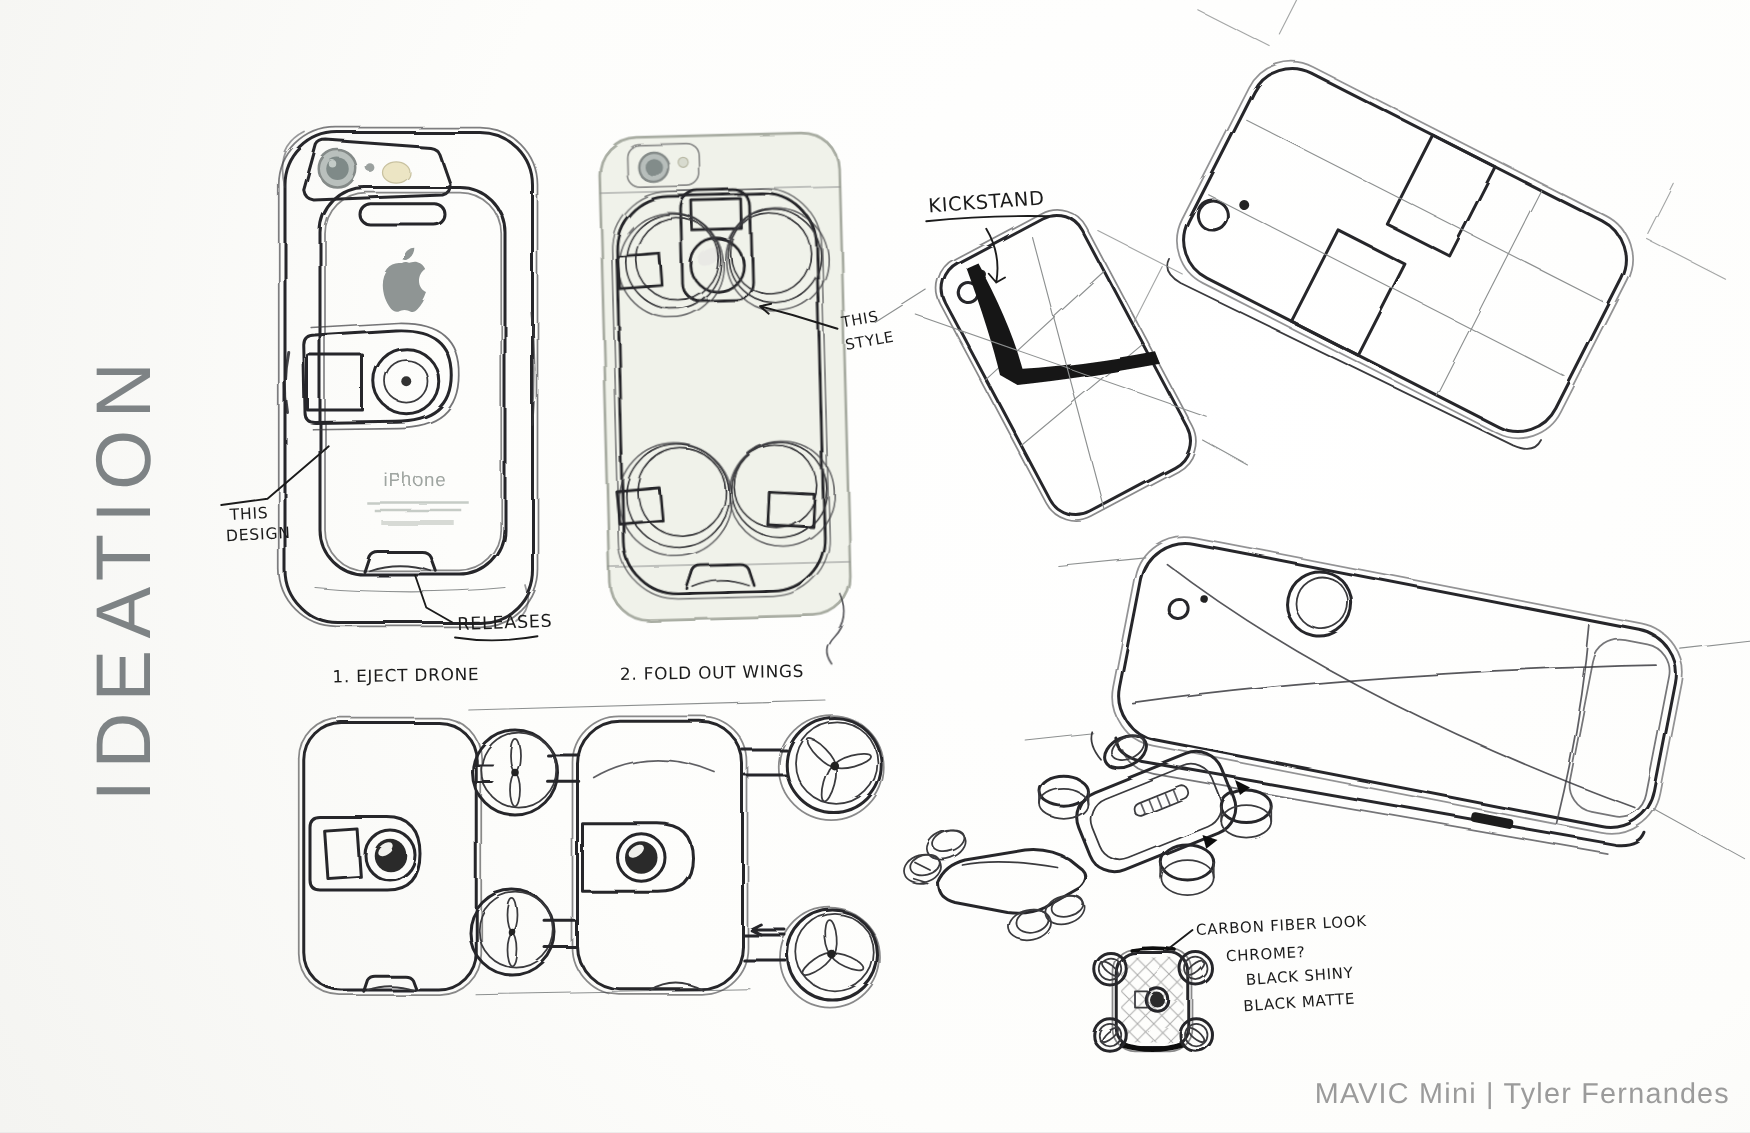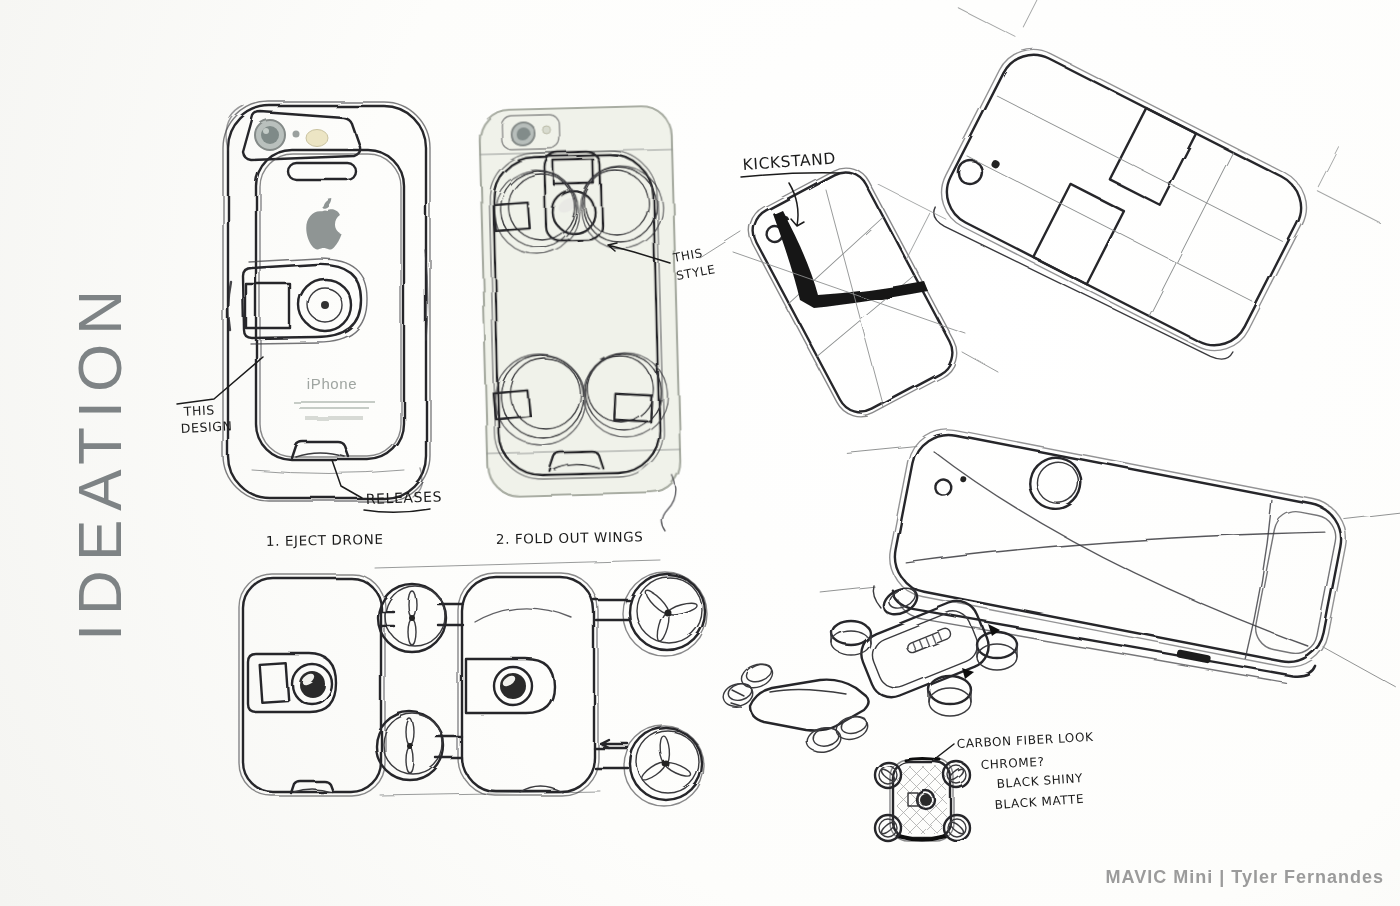--- a/index.html
+++ b/index.html
@@ -11,21 +11,21 @@
   .ideation-title{
     position:absolute;left:-112px;top:425px;width:424px;height:72px;
     transform:rotate(-90deg);
     text-align:center;
     font-family:"Liberation Sans", sans-serif;
     font-size:62px;font-weight:300;letter-spacing:9px;
     color:#7e8385;line-height:72px;
   }
   .credit-footer{
     position:absolute;right:16px;bottom:18px;
-    font-size:18px;font-weight:700;letter-spacing:1px;color:#9b9b9b;
+    font-size:23px;font-weight:400;letter-spacing:1px;color:#9b9b9b;
   }
   svg .ink{stroke:#26262a;fill:none;stroke-width:2.4;stroke-linecap:round;stroke-linejoin:round;}
   svg .ink2{stroke:#3a3a3e;fill:none;stroke-width:1.4;stroke-linecap:round;stroke-linejoin:round;}
   svg .thin{stroke:#8d9090;fill:none;stroke-width:0.9;stroke-linecap:round;}
   svg .hand{
     font-family:"DejaVu Sans", sans-serif;
     fill:#1b1b1b;letter-spacing:0.6px;font-weight:500;
   }
   svg .handline{stroke:#1b1b1b;fill:none;stroke-width:1.5;stroke-linecap:round;stroke-linejoin:round;}
   svg .photo-label{font-family:"Liberation Sans", sans-serif;fill:#9fa5a1;letter-spacing:0.6px;}

